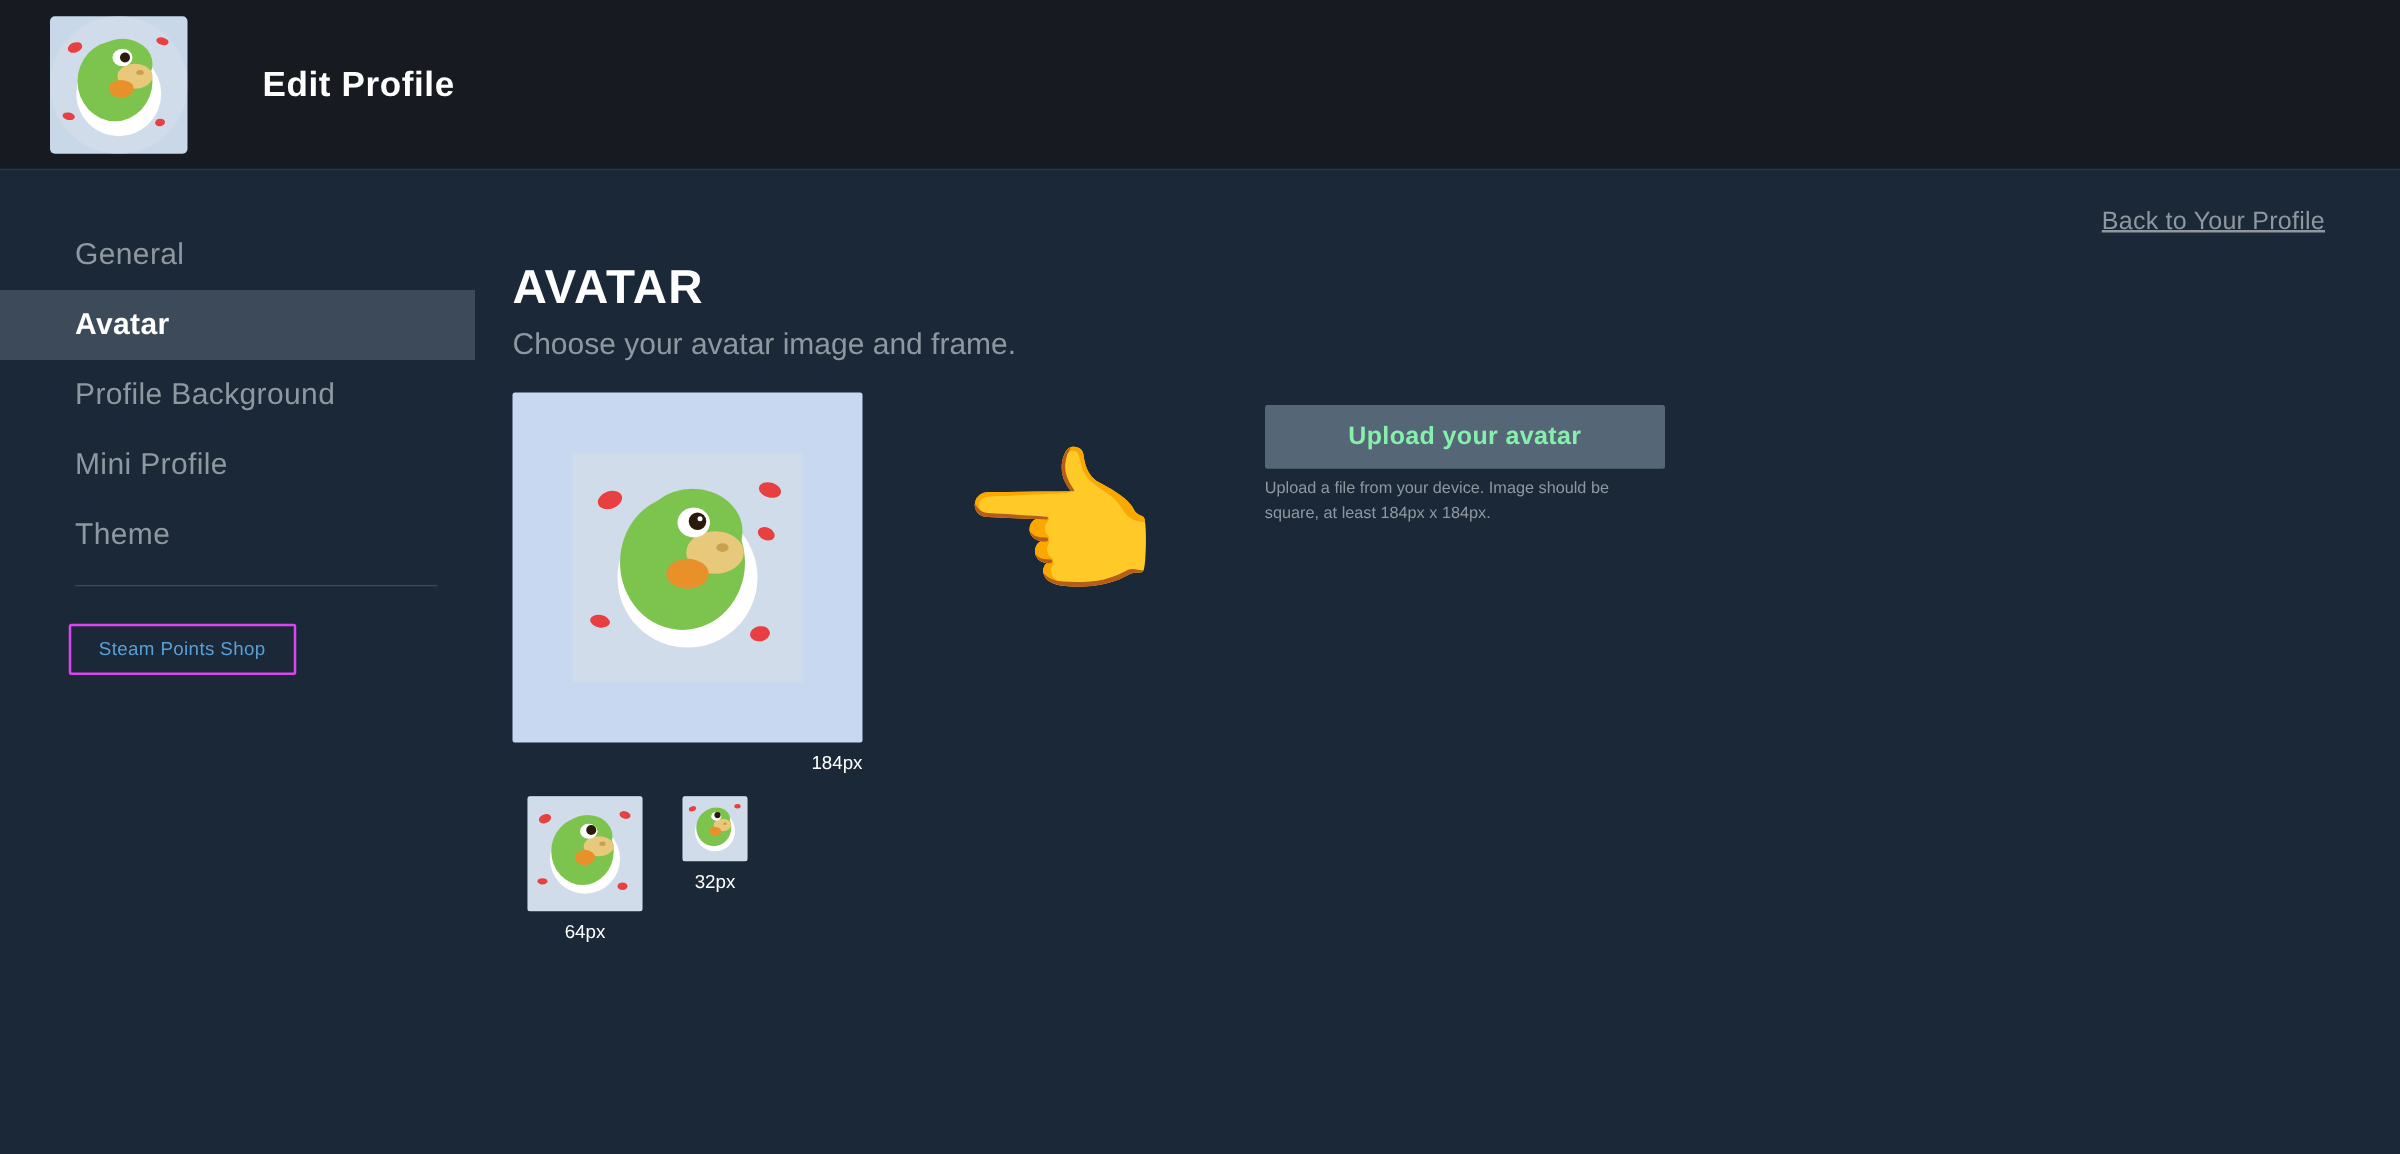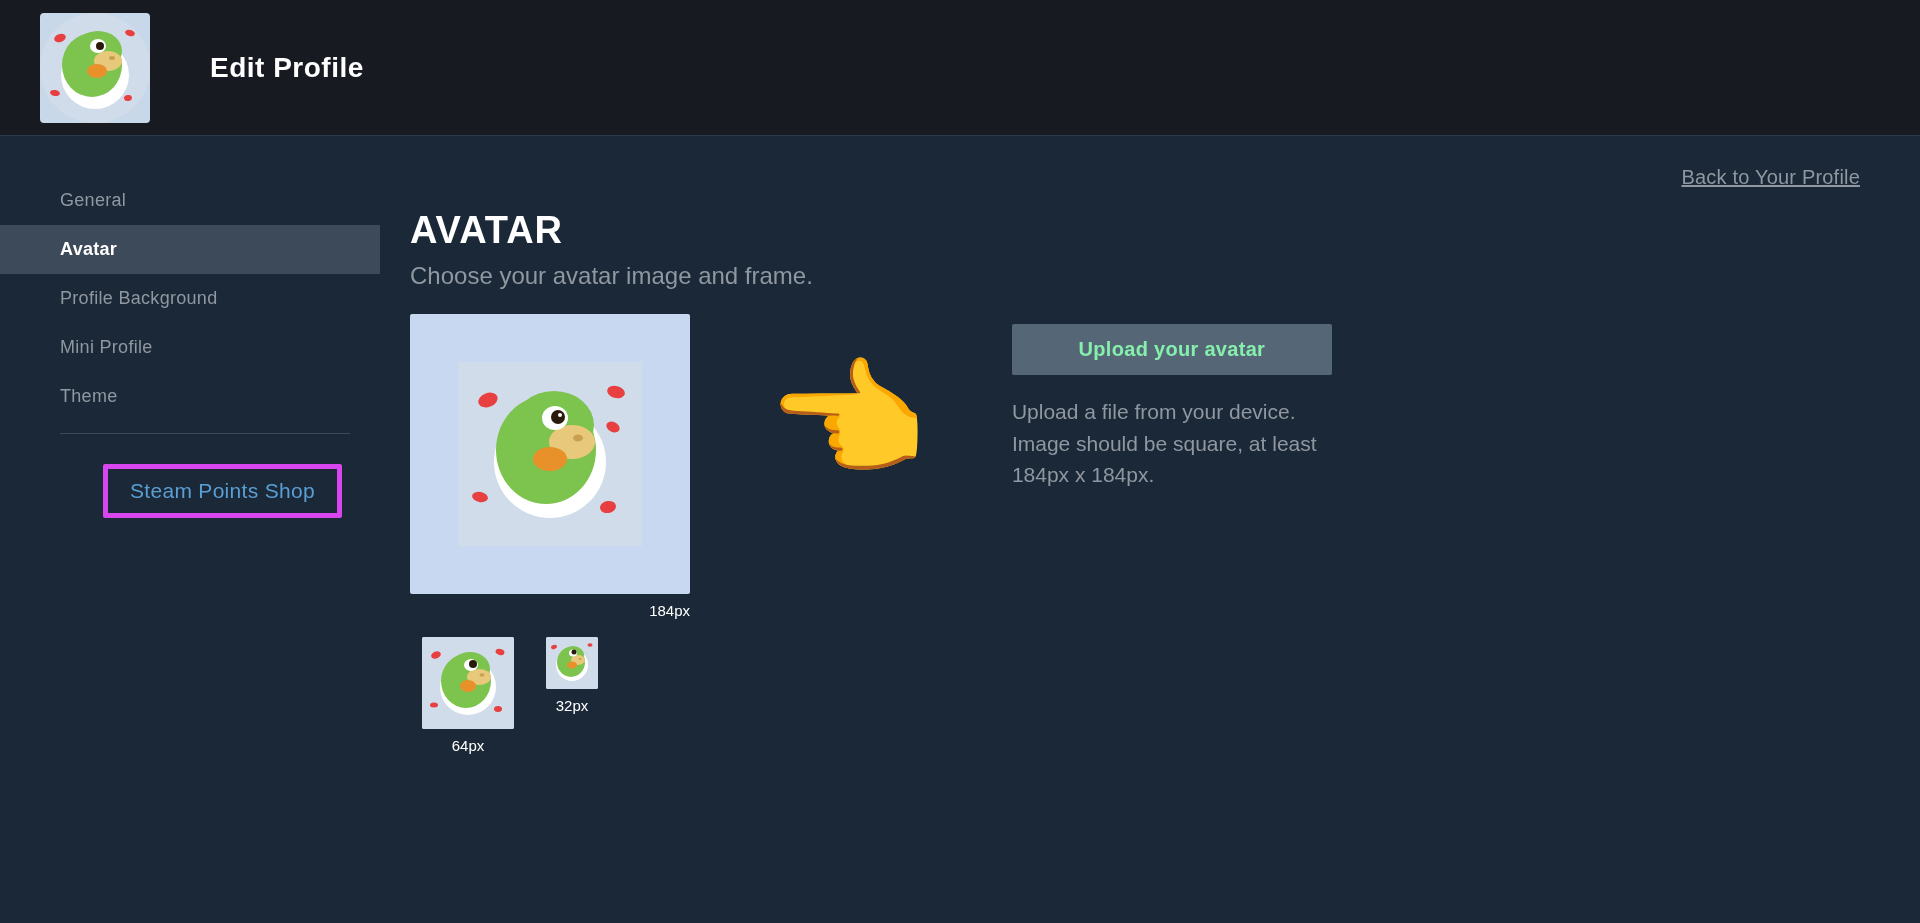--- a/index.html
+++ b/index.html
@@ -54,21 +54,21 @@
     .sidebar {
       width: 380px;
       flex-shrink: 0;
       padding: 10px 0 0 0;
     }
 
     .sidebar-item {
       display: block;
       padding: 14px 30px 14px 60px;
       color: #8f98a0;
-      font-size: 18px;
+      font-size: 24px;
       cursor: pointer;
       text-decoration: none;
       border: none;
       background: none;
       width: 100%;
       text-align: left;
       letter-spacing: 0.3px;
     }
 
     .sidebar-item.active {
@@ -82,29 +82,28 @@
       border-top: 1px solid #3a4a5a;
       margin: 12px 30px 12px 60px;
     }
 
     .sidebar-bottom {
       margin-top: 30px;
       padding: 0 0 0 55px;
     }
 
     .steam-points-btn {
-      border: 5px solid #d946ef;
+      border: 2px solid #d946ef;
       background: transparent;
       color: #5a9fd4;
-      font-size: 21px;
+      font-size: 15px;
       padding: 10px 22px;
       cursor: pointer;
       border-radius: 2px;
       letter-spacing: 0.3px;
-      margin-left: 48px;
     }
 
     
     .page-content {
       flex: 1;
       padding: 0 60px 0 30px;
     }
 
     .back-link-row {
       display: flex;
@@ -227,22 +226,22 @@
       padding: 14px 36px;
       border: none;
       cursor: pointer;
       border-radius: 2px;
       letter-spacing: 0.3px;
       white-space: nowrap;
     }
 
     .upload-description {
       color: #8f98a0;
-      font-size: 21px;
-      margin-top: 21px;
+      font-size: 13px;
+      margin-top: 5px;
       max-width: 320px;
       line-height: 1.5;
     }
   </style>
 </head>
 <body>
 
 <div class="top-header">
   <div class="header-avatar">
 

